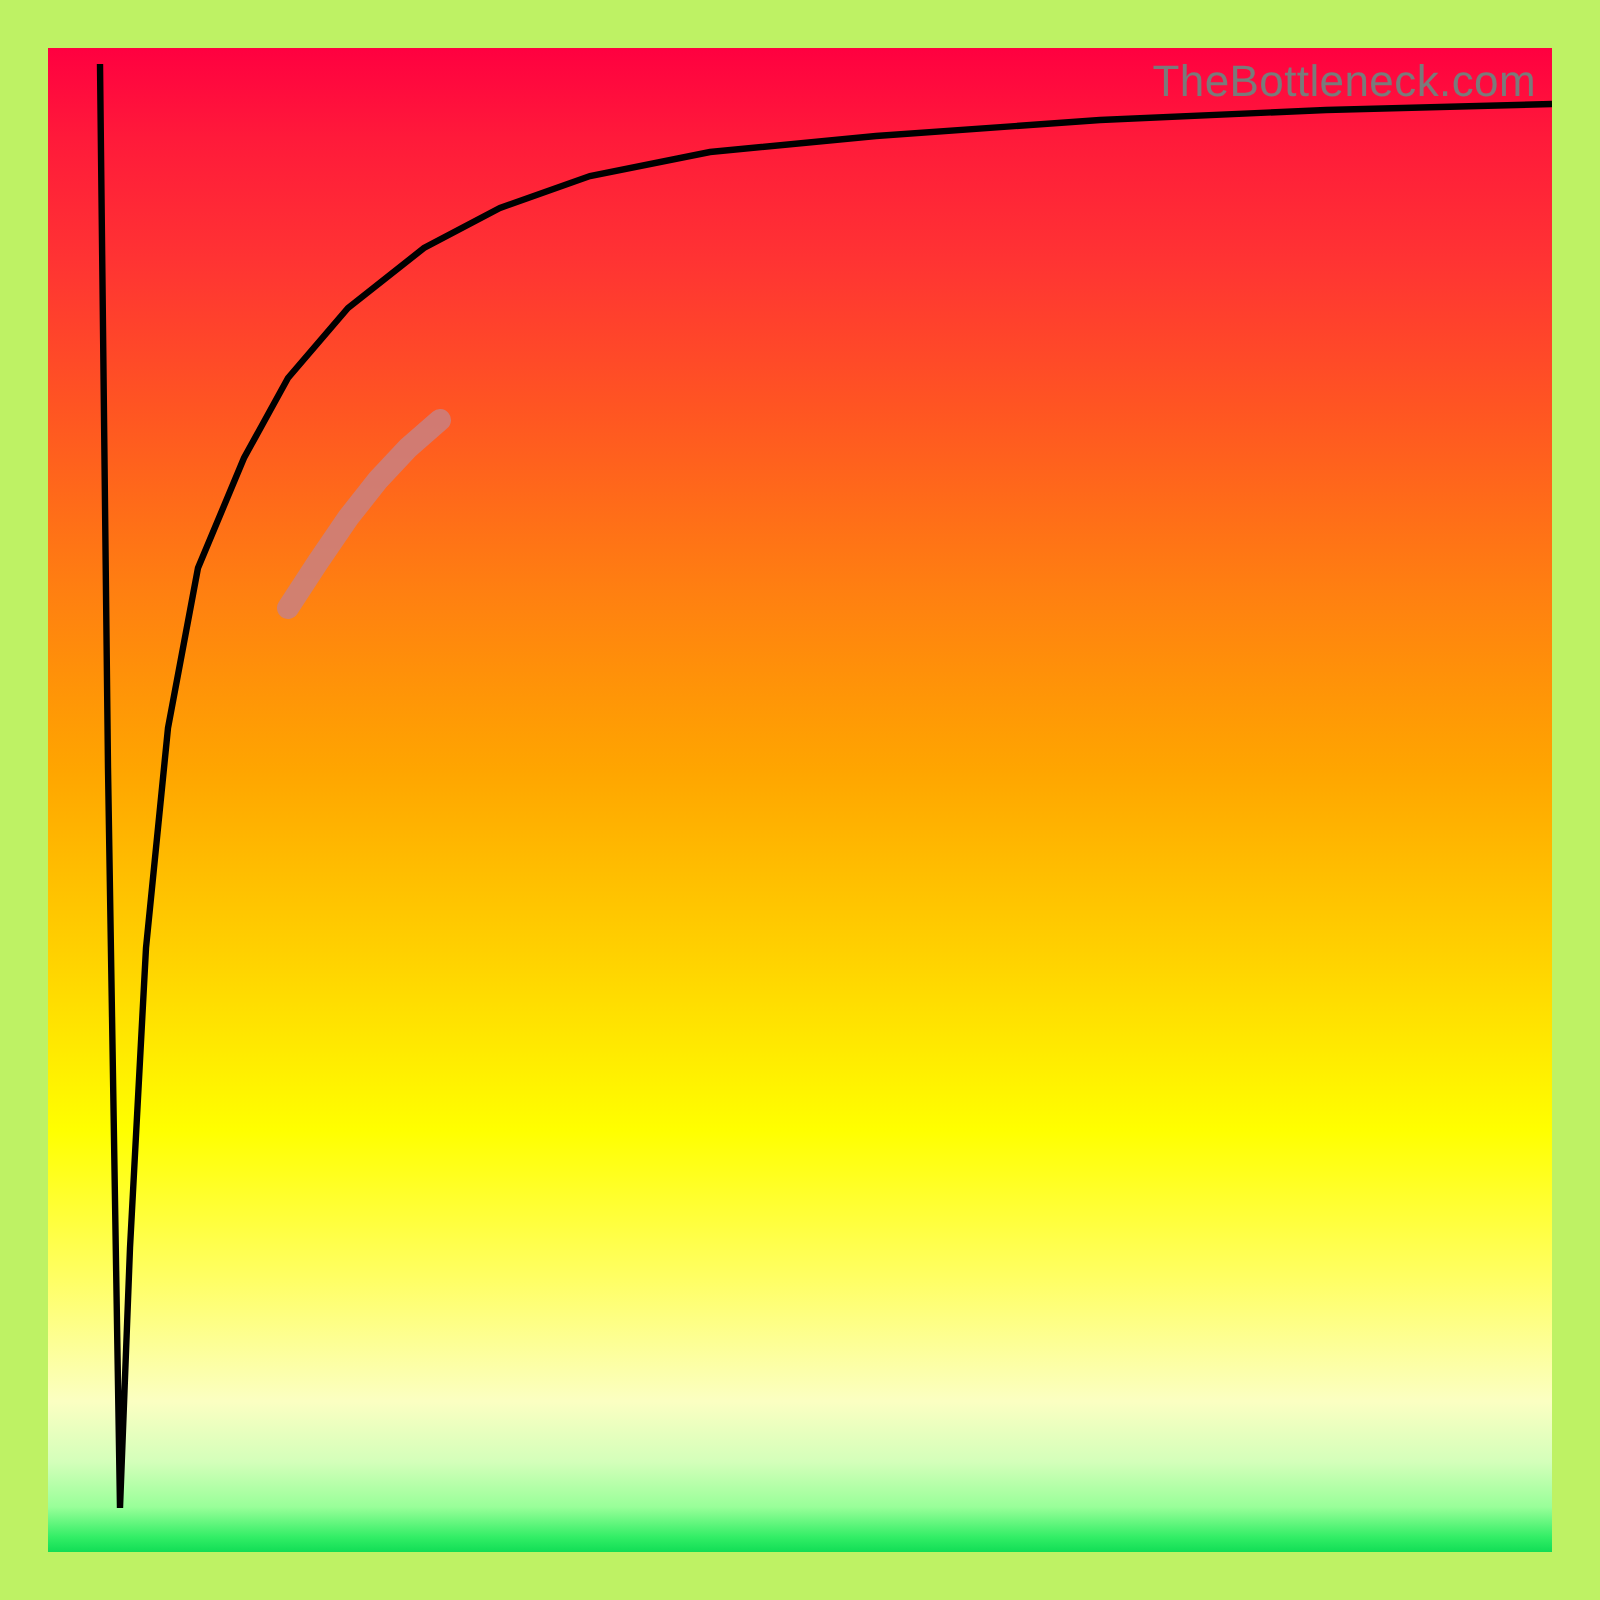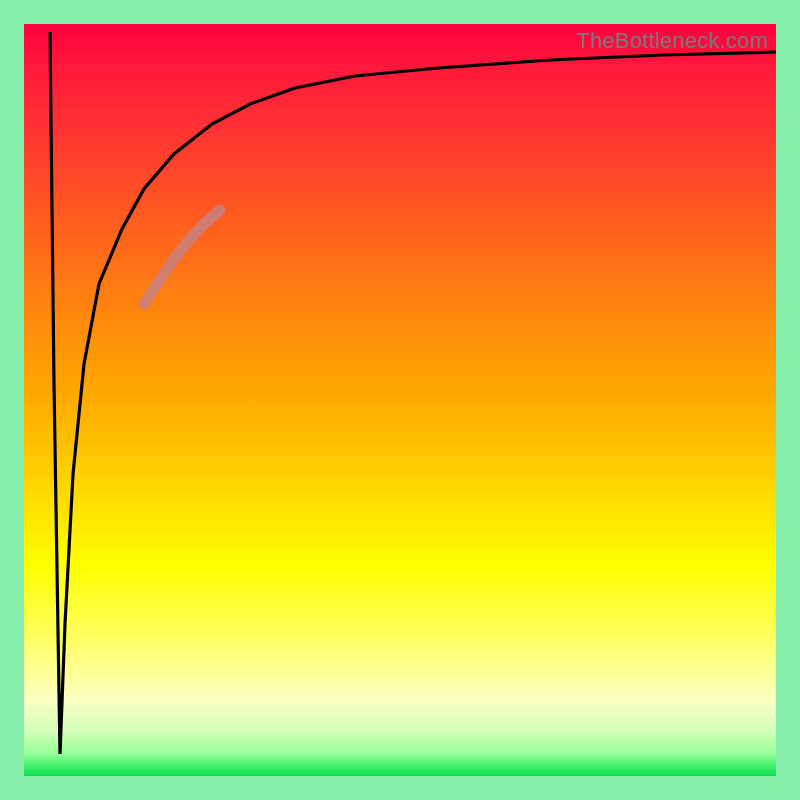--- a/index.html
+++ b/index.html
@@ -9,21 +9,21 @@
     height: 800px;
     overflow: hidden;
     background: #000;
     font-family: Arial, Helvetica, sans-serif;
   }
   .frame {
     position: absolute;
     left: 0; top: 0;
     width: 800px;
     height: 800px;
-    background: #86efac;
+    background: #bef264;
   }
   .plot-area {
     position: absolute;
     left: 24px;
     top: 24px;
     width: 752px;
     height: 752px;
     overflow: hidden;
   }
   .gradient {

